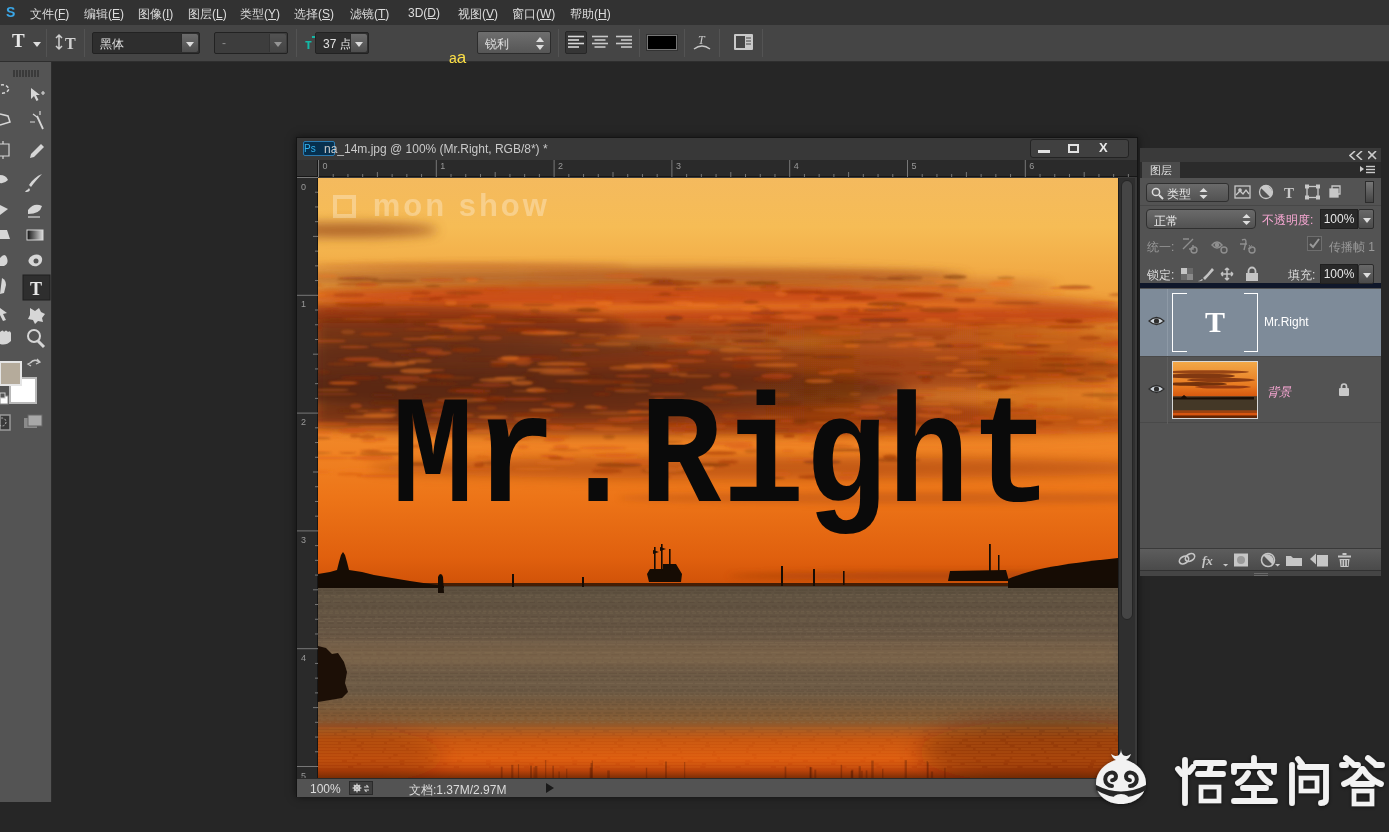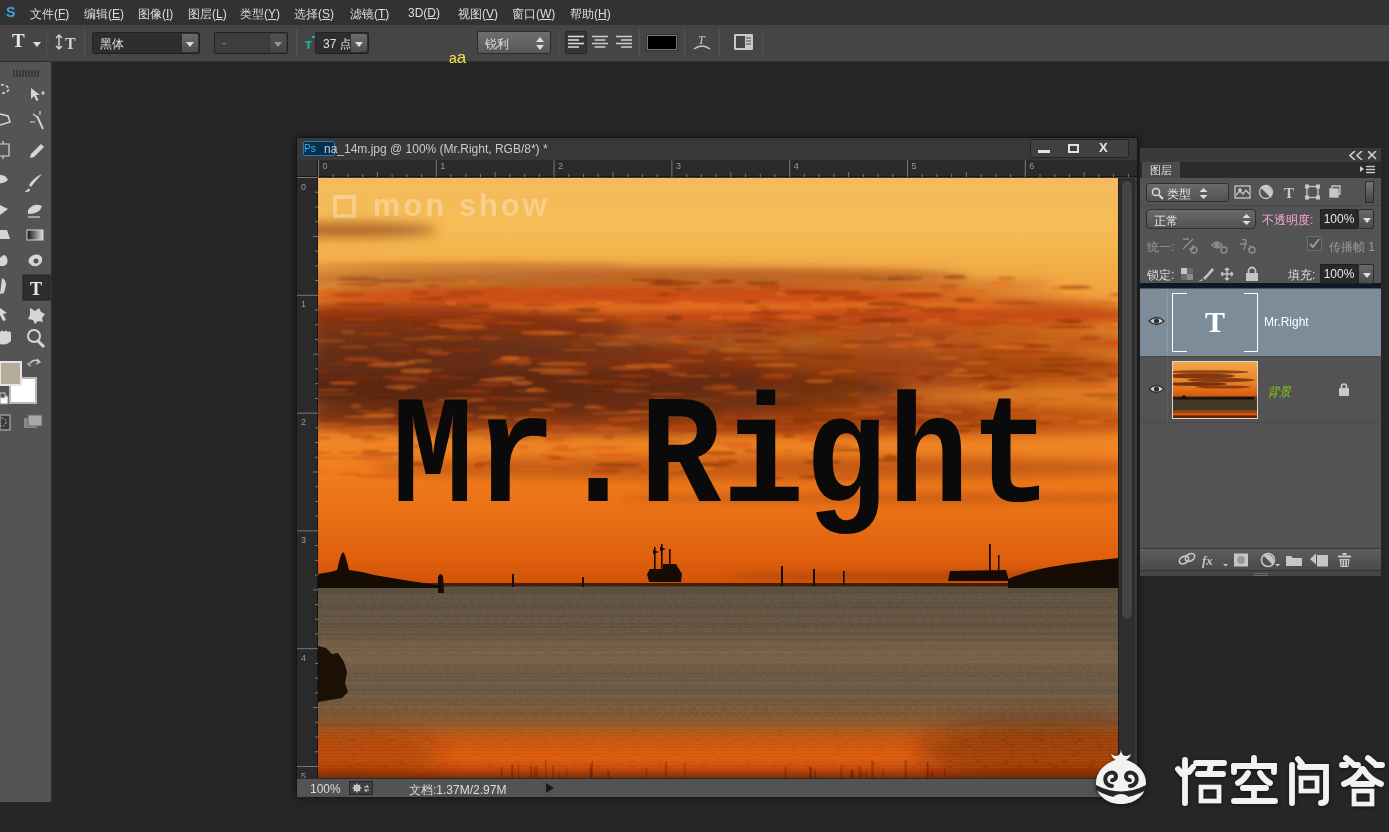--- a/index.html
+++ b/index.html
@@ -1396,21 +1396,21 @@
             <ellipse cx="24" cy="22" rx="30" ry="2" fill="#5f2408"></ellipse>
             <ellipse cx="50" cy="25" rx="28" ry="1.6" fill="#8a3210"></ellipse>
           </g>
           <path d="M0,35.5 l8,0 3,-2.5 3,2.5 67,-0.5 0,3 -81,0 Z" fill="#1a0e06"></path>
           <rect x="0" y="37.5" width="84" height="11" fill="#443827"></rect>
           <rect x="0" y="48.5" width="84" height="2.6" fill="#9c4210"></rect>
           <rect x="0" y="51" width="84" height="2.6" fill="#d85510"></rect>
           <rect x="0" y="53.6" width="84" height="2.4" fill="#5f2405"></rect>
         </svg>
       </div>
-      <span class="abs" style="left:127px;top:27px;color:#84cc16;font-size:12px;font-style:italic;font-family:'Liberation Serif',serif">背景</span>
+      <span class="abs" style="left:127px;top:27px;color:#f9a8d4;font-size:12px;font-style:italic;font-family:'Liberation Serif',serif">背景</span>
       <svg class="abs" style="left:197px;top:25px" width="14" height="15">
           <rect x="2" y="6" width="10" height="8" rx="1" fill="#c9c9c9"></rect>
           <path d="M4.5,6 v-1.5 a2.5,2.5 0 0,1 5,0 v1.5" stroke="#c9c9c9" fill="none" stroke-width="1.7"></path>
         </svg>
     </div>
 
     <div class="abs" style="left:0;top:276px;width:241px;height:124px;background:#535353"></div>
 
     <div class="abs" style="left:0;top:400px;width:241px;height:22px;background:linear-gradient(#5d5d5d,#4a4a4a);border-top:1px solid #3a3a3a">
       <svg width="241" height="22">

